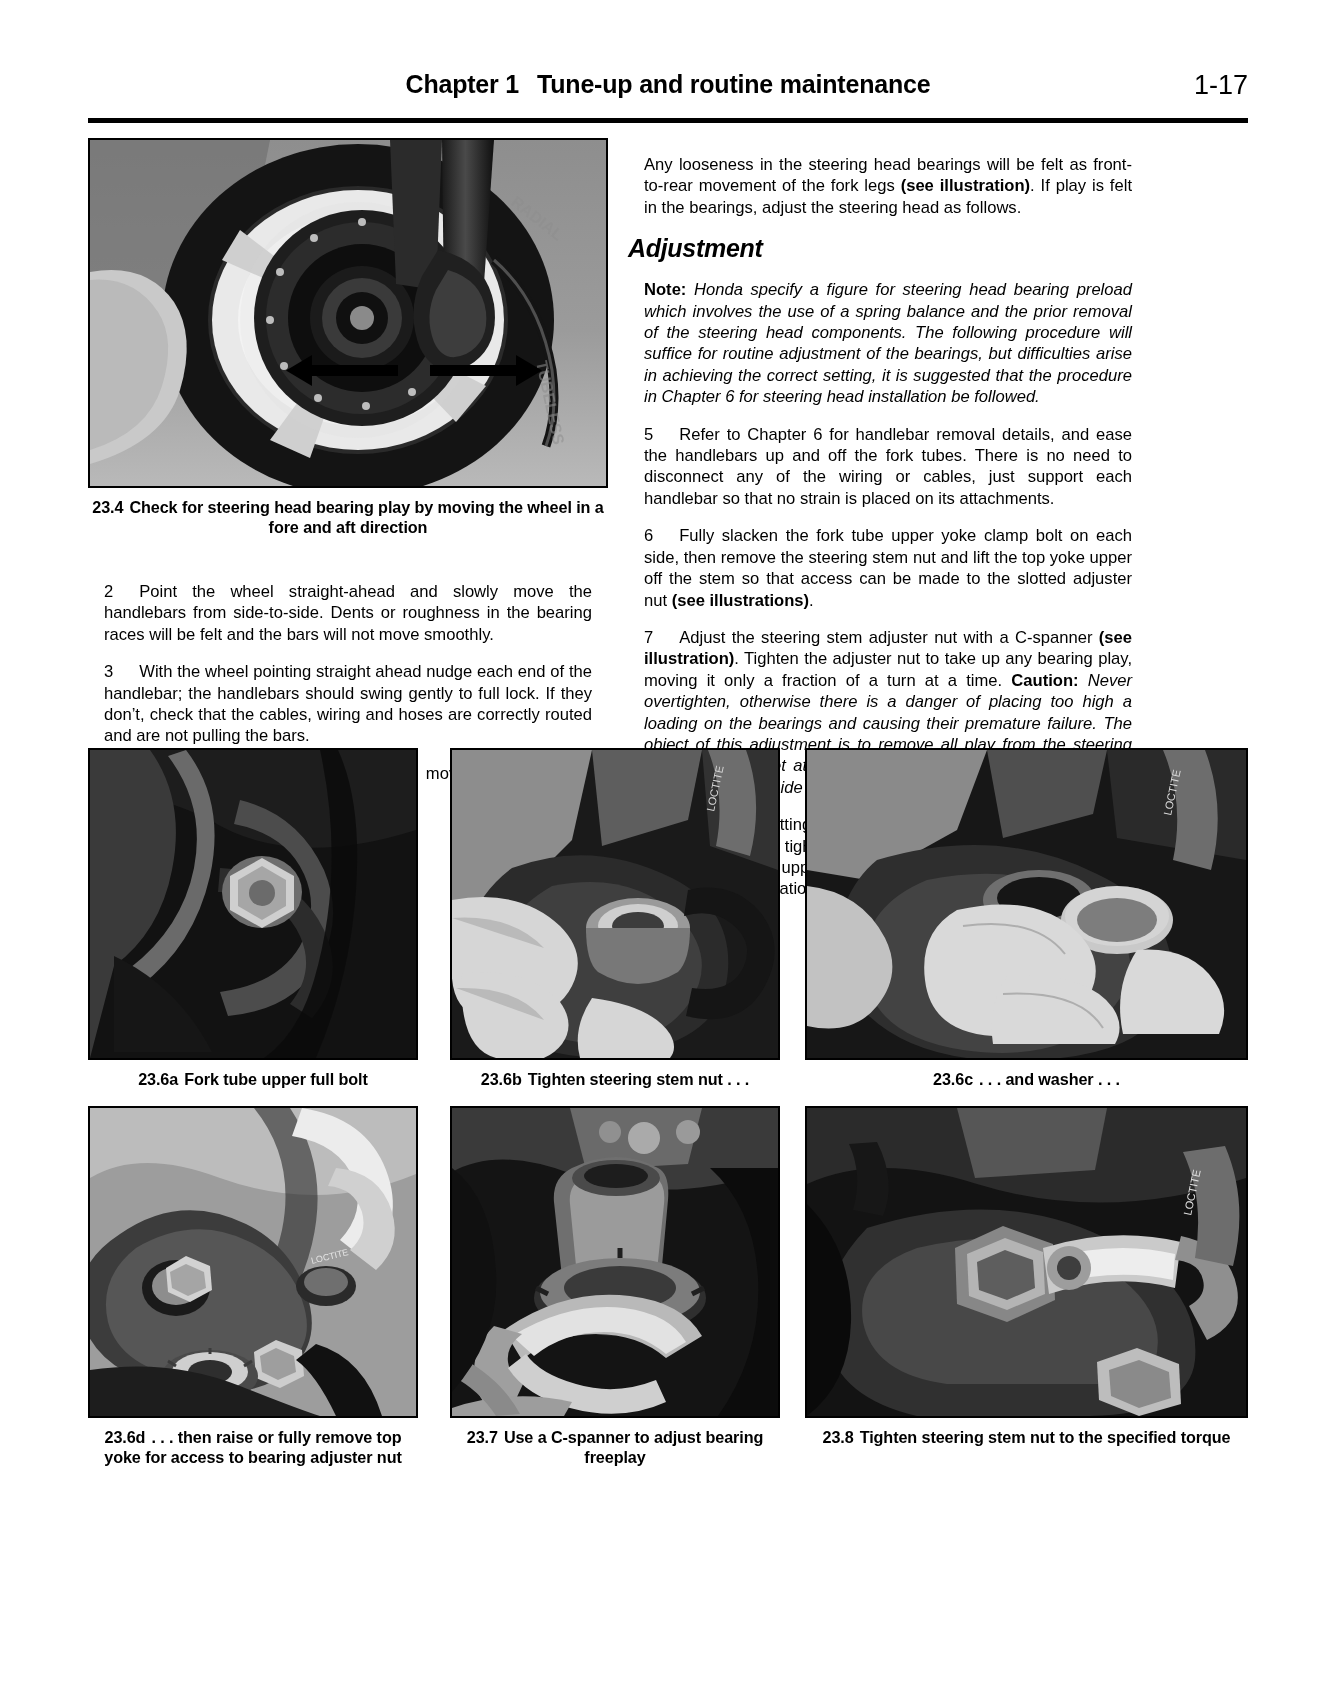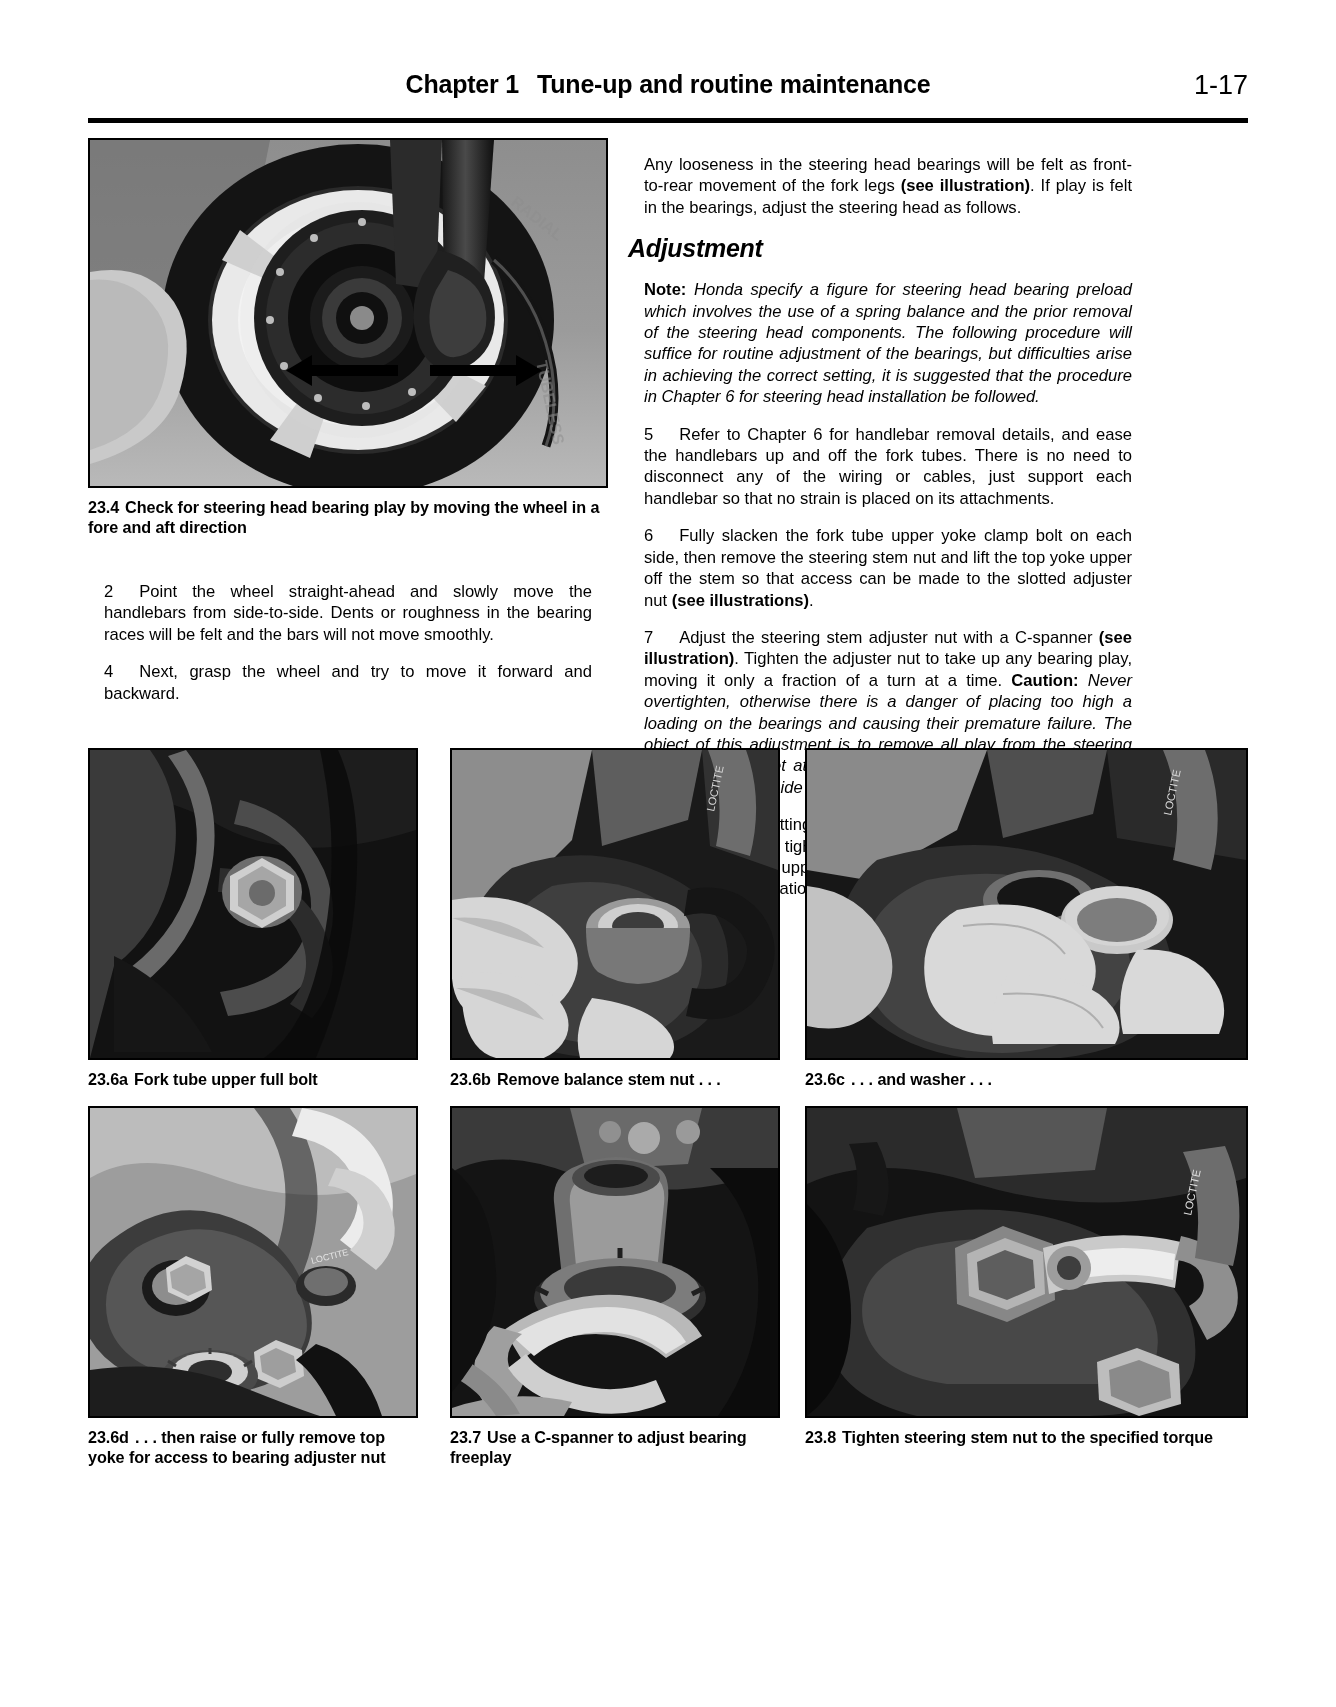--- a/index.html
+++ b/index.html
@@ -102,20 +102,21 @@
     border: 2px solid #000;
     box-sizing: border-box;
     overflow: hidden;
     position: relative;
     background: #555;
   }
   .cap {
     font-size: 16.2px;
     font-weight: bold;
     line-height: 20px;
+    text-align: center;
     margin-top: 9px;
     letter-spacing: -0.1px;
   }
   .cap .cid { margin-right: 6px; }
 
   
   #fig-234 { left: 88px; top: 138px; width: 520px; }
   #fig-234 .frame { width: 520px; height: 350px; }
 
   
@@ -242,20 +243,21 @@
         </svg>
       </div>
     </div>
     <div class="cap">
       <span class="cid">23.4</span><span>Check for steering head bearing play by moving the wheel in a fore and aft direction</span>
     </div>
   </div>
 
   <div class="col-left" style="top:565px;">
     <p class="body"><span class="num">2</span><span>Point the wheel straight-ahead and slowly move the handlebars from side-to-side. Dents or roughness in the bearing races will be felt and the bars will not move smoothly.</span></p>
+    <p class="body"><span class="num">3</span><span>With the wheel pointing straight ahead nudge each end of the handlebar; the handlebars should swing gently to full lock. If they don’t, check that the cables, wiring and hoses are correctly routed and are not pulling the bars.</span></p>
     <p class="body"><span class="num">4</span><span>Next, grasp the wheel and try to move it forward and backward.</span></p>
   </div>
 
   <div class="col-right">
     <p class="body"><span>Any looseness in the steering head bearings will be felt as front-to-rear movement of the fork legs </span><span class="bold">(see illustration)</span><span>. If play is felt in the bearings, adjust the steering head as follows.</span></p>
 
     <h2 class="section-head">Adjustment</h2>
 
     <p class="body ital"><span class="bold" style="font-style:normal">Note:</span><span> Honda specify a figure for steering head bearing preload which involves the use of a spring balance and the prior removal of the steering head components. The following procedure will suffice for routine adjustment of the bearings, but difficulties arise in achieving the correct setting, it is suggested that the procedure in Chapter 6 for steering head installation be followed.</span></p>
 
@@ -321,21 +323,21 @@
             <path d="M0 168 q60 -4 92 30"></path>
             <path d="M4 238 q62 -2 88 32"></path>
           </g>
           <path d="M236 140 q44 -10 72 22 q26 32 6 72 q-24 46 -80 32 l6 -28 q40 6 52 -22 q10 -24 -12 -42 q-20 -16 -48 -8 Z" fill="#151515"></path>
           <path d="M256 0 q18 46 8 96 l34 10 q14 -56 -4 -106 Z" fill="#6d6d6d"></path>
           <text x="262" y="62" fill="#d8d8d8" font-family="Liberation Sans, sans-serif" font-size="11" transform="rotate(-78 262 62)">LOCTITE</text>
         </svg>
       </div>
     </div>
     <div class="cap">
-      <span class="cid">23.6b</span><span>Remove balance stem nut . . .</span>
+      <span class="cid">23.6b</span><span>Tighten steering stem nut . . .</span>
     </div>
   </div>
 
   <div class="fig" id="fig-236c">
     <div class="frame">
       <div class="ph">
         <svg viewBox="0 0 439 308" preserveAspectRatio="none">
           <rect width="439" height="308" fill="#171717"></rect>
           <path d="M0 0 H180 L150 80 L60 130 L0 120 Z" fill="#8a8a8a"></path>
           <path d="M180 0 H300 L286 64 L196 88 Z" fill="#4f4f4f"></path>

